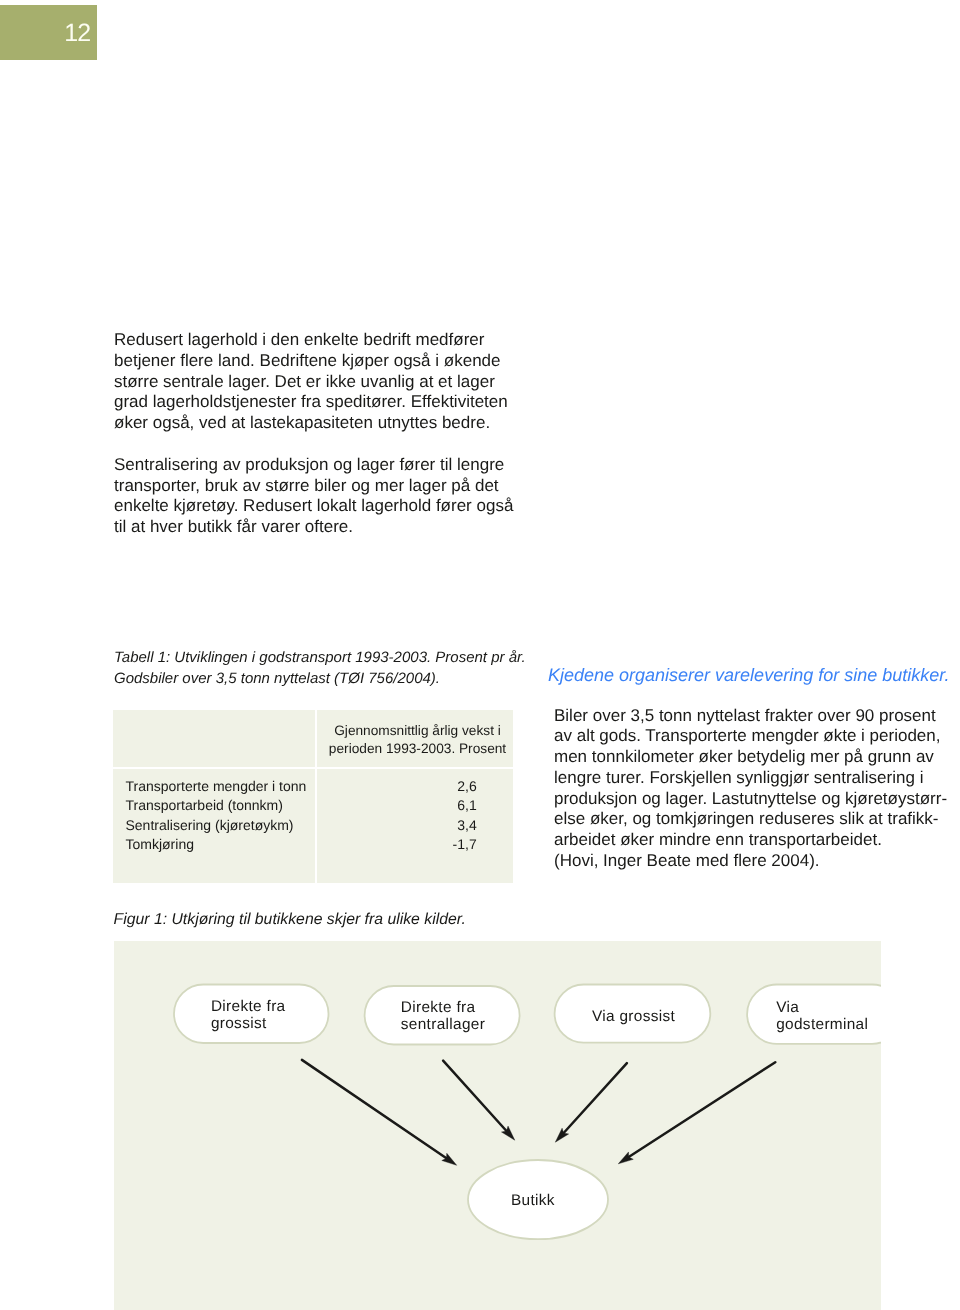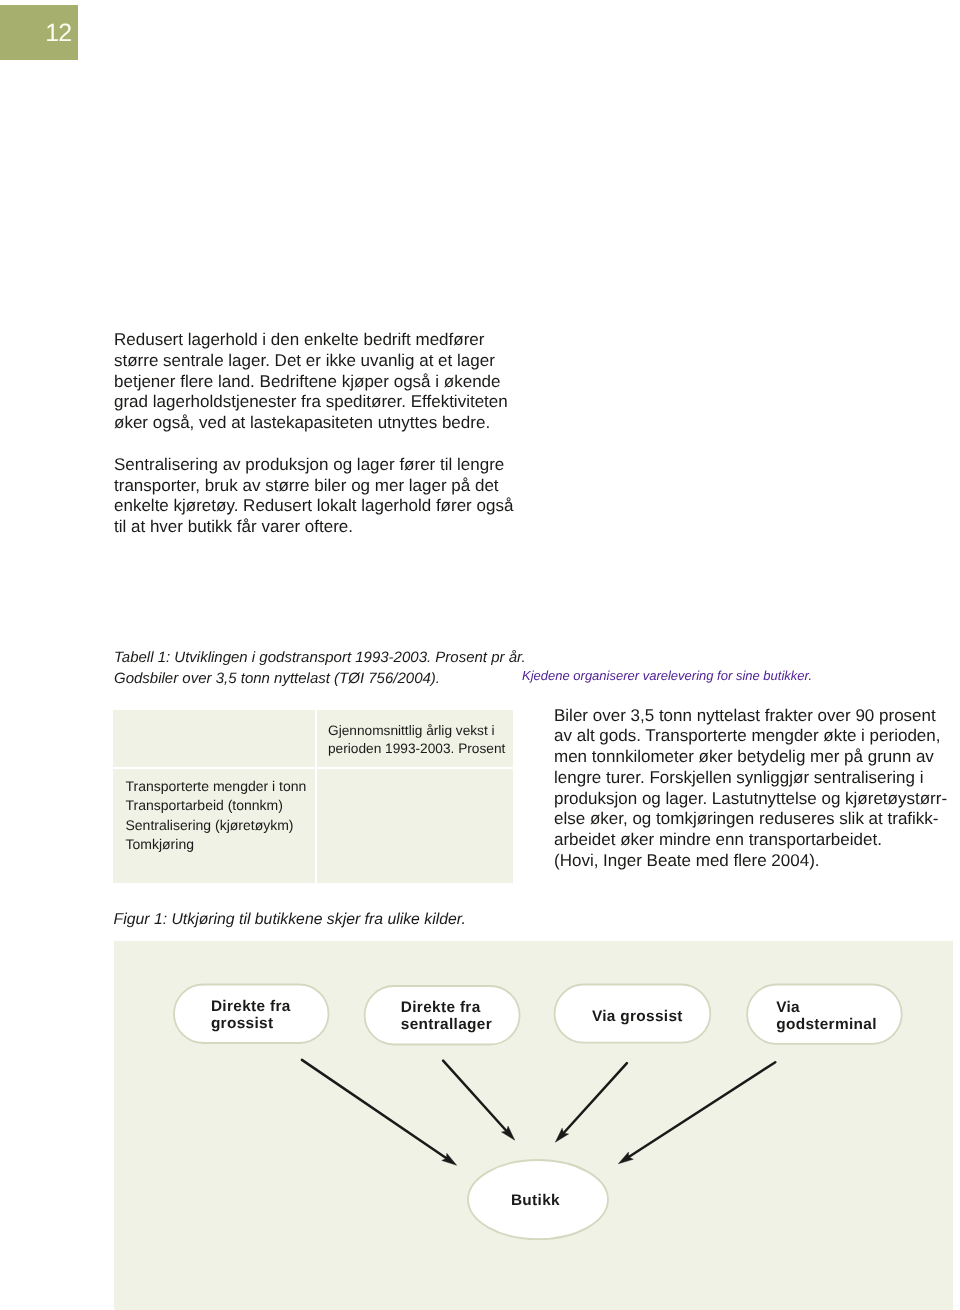--- a/index.html
+++ b/index.html
@@ -7,72 +7,72 @@
     width:960px; height:1310px; background:#ffffff; overflow:hidden;
     font-family:"Liberation Sans", sans-serif;
     -webkit-font-smoothing:antialiased;
     text-rendering:geometricPrecision;
   }
   .page { position:relative; width:960px; height:1310px; background:#fff; }
   .body-text .line, .tabcap > div, .colright-cap, .figcap, .pagenum span,
   .tbl .thead > div, .tbl .rowlabels > div, .tbl .rowvalues > div, .node-label > div { transform:translateZ(0); }
 
   .pagenum {
-    position:absolute; left:0; top:4.5px; width:78px; height:55px;
+    position:absolute; left:0; top:4.5px; width:97px; height:55px;
     background:#a6af6d; color:#fcfdf1;
     font-size:25px; letter-spacing:-0.9px; text-align:right;
     padding-right:6.8px; box-sizing:border-box;
   }
   .pagenum span { position:absolute; right:6.8px; bottom:13.3px; line-height:1; }
 
   .body-text { color:#1a1a18; font-size:17px; line-height:20.8px; }
   .line { white-space:pre; }
 
   .col-left { position:absolute; left:114px; top:330.1px; }
   .para-gap { height:20.8px; }
 
   .tabcap { position:absolute; left:114px; top:646.6px;
     font-style:italic; font-size:15px; line-height:21.1px; color:#1a1a18; }
 
   .tbl { position:absolute; left:113px; top:710px; width:399.5px; height:172.5px;
      background:#f0f2e6; font-size:14px; color:#1a1a18; }
   .tbl .vrule { position:absolute; left:201.5px; top:0; width:2px; height:172.5px; background:#ffffff; }
   .tbl .hrule { position:absolute; left:0; top:56.5px; width:399.5px; height:2px; background:#ffffff; }
-  .tbl .thead { position:absolute; left:215px; top:12px; width:179px; line-height:17.7px; font-size:13.7px; }
+  .tbl .thead { position:absolute; left:215px; top:12px; width:179px; line-height:17.7px; text-align:center; font-size:13.7px; }
   .tbl .rowlabels { position:absolute; left:12.5px; top:67.2px; line-height:19.15px; }
   .tbl .rowvalues { position:absolute; left:222px; top:67.2px; width:141.7px; text-align:right; line-height:19.15px; }
   .tbl .thead > div, .tbl .rowlabels > div, .tbl .rowvalues > div { white-space:pre; }
 
-  .colright-cap { position:absolute; left:522px; top:665.2px;
-    font-style:italic; font-size:13px; line-height:21.1px; color:#4c1d95; }
+  .colright-cap { position:absolute; left:548px; top:665.2px;
+    font-style:italic; font-size:18px; line-height:21.1px; color:#3b82f6; }
   .colright { position:absolute; left:554px; top:705.5px; }
 
   .figcap { position:absolute; left:113.5px; top:909.3px;
      font-style:italic; font-size:15.8px; line-height:21.1px; color:#1a1a18; }
 
-  .figure { position:absolute; left:114px; top:941px; width:839px; height:369px;
-     background:#f0f2e6; overflow:hidden;font-weight:bold; }
+  .figure { position:absolute; left:114px; top:941px; width:767px; height:369px;
+     background:#f0f2e6; overflow:hidden; }
   .figure svg { position:absolute; left:0; top:0; }
   .node-label { position:absolute; color:#1a1a18; font-size:0; line-height:0;
      text-align:left; }
   .node-label > div { white-space:pre; font-size:15.4px; line-height:16.6px; letter-spacing:0.33px; }
 </style>
 </head>
 <body>
 
 <div class="page">
   <div class="pagenum">
       <span>12</span>
     </div>
 
   <div class="col-left body-text">
     <div>
       <div class="line">Redusert lagerhold i den enkelte bedrift medfører</div>
+      <div class="line">betjener flere land. Bedriftene kjøper også i økende</div>
       <div class="line">større sentrale lager. Det er ikke uvanlig at et lager</div>
-      <div class="line">betjener flere land. Bedriftene kjøper også i økende</div>
       <div class="line">grad lagerholdstjenester fra speditører. Effektiviteten</div>
       <div class="line">øker også, ved at lastekapasiteten utnyttes bedre.</div>
     </div>
     <div class="para-gap"></div>
     <div>
       <div class="line">Sentralisering av produksjon og lager fører til lengre</div>
       <div class="line">transporter, bruk av større biler og mer lager på det</div>
       <div class="line">enkelte kjøretøy. Redusert lokalt lagerhold fører også</div>
       <div class="line">til at hver butikk får varer oftere.</div>
     </div>
@@ -88,20 +88,26 @@
     <div class="hrule"></div>
     <div class="thead">
       <div>Gjennomsnittlig årlig vekst i</div>
       <div>perioden 1993-2003. Prosent</div>
     </div>
     <div class="rowlabels">
       <div>Transporterte mengder i tonn</div>
       <div>Transportarbeid (tonnkm)</div>
       <div>Sentralisering (kjøretøykm)</div>
       <div>Tomkjøring</div>
+    </div>
+    <div class="rowvalues">
+      <div>2,6</div>
+      <div>6,1</div>
+      <div>3,4</div>
+      <div>-1,7</div>
     </div>
   </div>
 
   <div class="colright-cap">Kjedene organiserer varelevering for sine butikker.</div>
   <div class="colright body-text">
     <div class="line">Biler over 3,5 tonn nyttelast frakter over 90 prosent</div>
     <div class="line">av alt gods. Transporterte mengder økte i perioden,</div>
     <div class="line">men tonnkilometer øker betydelig mer på grunn av</div>
     <div class="line">lengre turer. Forskjellen synliggjør sentralisering i</div>
     <div class="line">produksjon og lager. Lastutnyttelse og kjøretøystørr-</div>

